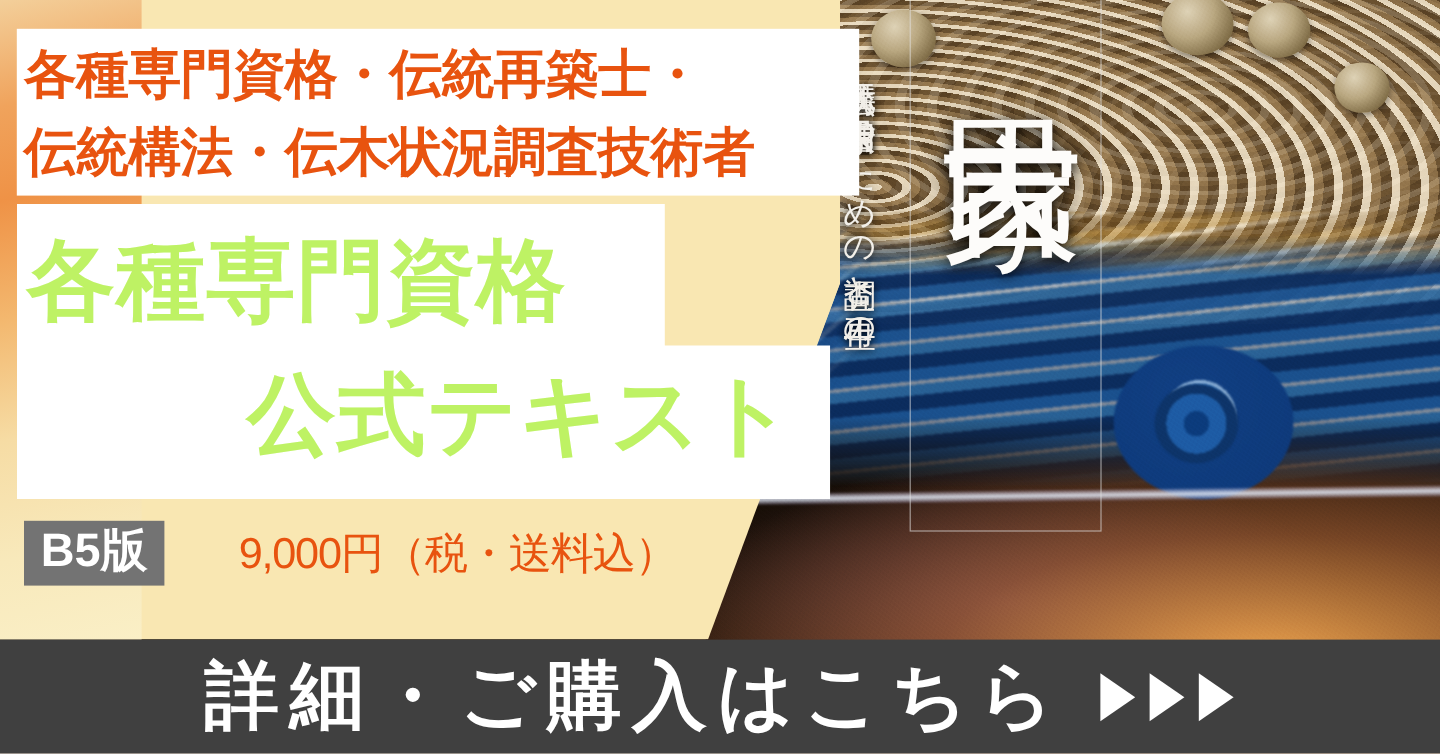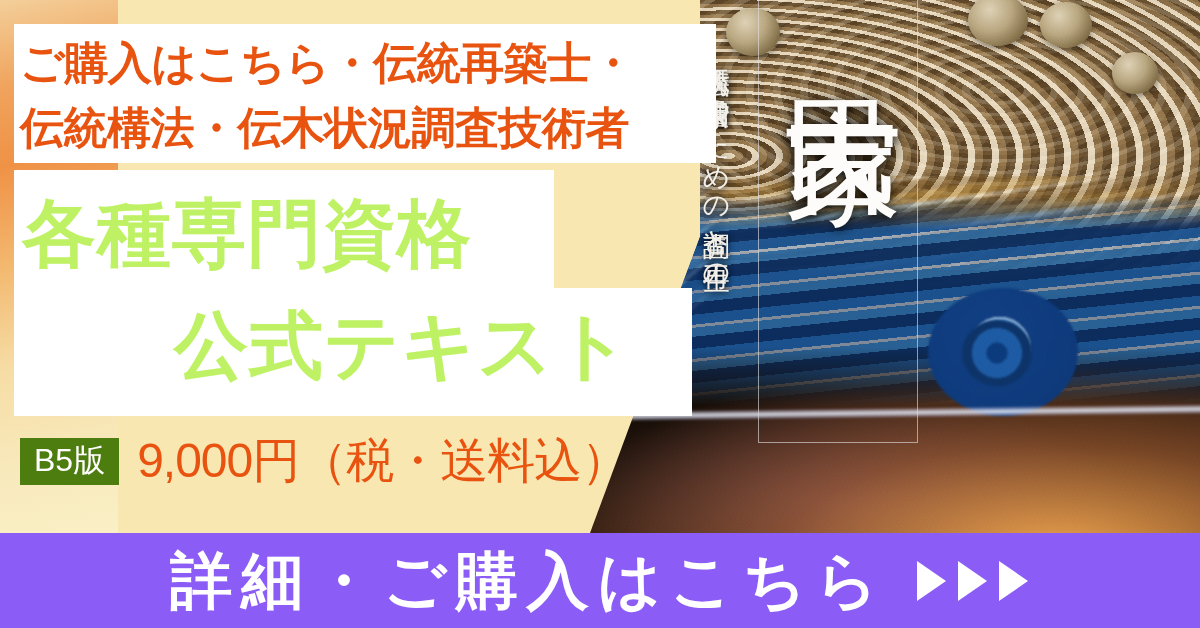--- a/index.html
+++ b/index.html
@@ -140,38 +140,39 @@
   .quals{
     position:absolute;left:20px;top:30px;width:700px;
     color:#e8530f;font-weight:700;font-size:44px;line-height:1.48;
     letter-spacing:-.5px;white-space:nowrap;
   }
   .headline{
     position:absolute;left:22px;top:178px;width:672px;
     color:#bef264;font-weight:700;font-size:74px;line-height:1.52;
     letter-spacing:1px;white-space:nowrap;
   }
-  .headline .l2{display:block;padding-left:152px;}
+  .headline .l2{display:block;padding-left:152px;text-align:center;}
 
   .price-row{
     position:absolute;left:20px;top:430px;height:62px;
     display:flex;align-items:center;gap:18px;
   }
   .badge{
-    background:#4d7c0f;color:#fff;font-weight:400;font-size:32px;
+    background:#737373;color:#fff;font-weight:700;font-size:39px;
     padding:6px 14px 9px;line-height:1;letter-spacing:0;
   }
   .price{
-    color:#e8530f;font-weight:400;font-size:48px;line-height:1;letter-spacing:-1px;
+    color:#e8530f;font-weight:400;font-size:36px;line-height:1;letter-spacing:-1px;
     white-space:nowrap;
+    margin-left:44px;
   }
 
   
   .cta{
-    position:absolute;left:0;top:533px;width:1200px;height:95px;background:#8b5cf6;
+    position:absolute;left:0;top:533px;width:1200px;height:95px;background:#404040;
     display:flex;align-items:center;justify-content:center;gap:26px;
   }
   .cta-text{
     color:#fff;font-weight:700;font-size:62px;line-height:1;letter-spacing:9px;
     white-space:nowrap;
   }
   .arrows{display:flex;align-items:center;gap:7px;}
   .arrows svg{display:block;}
 </style>
 </head>
@@ -199,21 +200,21 @@
   <div class="cover-title">古民家</div>
   <div class="cover-sub">伝統構法、古民家活用のための調査と再生の</div>
 
   <div class="yellow-panel"></div>
   <div class="yellow-panel2"></div>
   <div class="left-gradient"></div>
   <div class="white-panel-top"></div>
   <div class="white-panel-mid"></div>
 
   <div class="quals">
-    <div>ご購入はこちら・伝統再築士・</div>
+    <div>各種専門資格・伝統再築士・</div>
     <div>伝統構法・伝木状況調査技術者</div>
   </div>
 
   <div class="headline">
     <span class="l1">各種専門資格</span>
     <span class="l2">公式テキスト</span>
   </div>
 
   <div class="price-row">
     <span class="badge">B5版</span>

